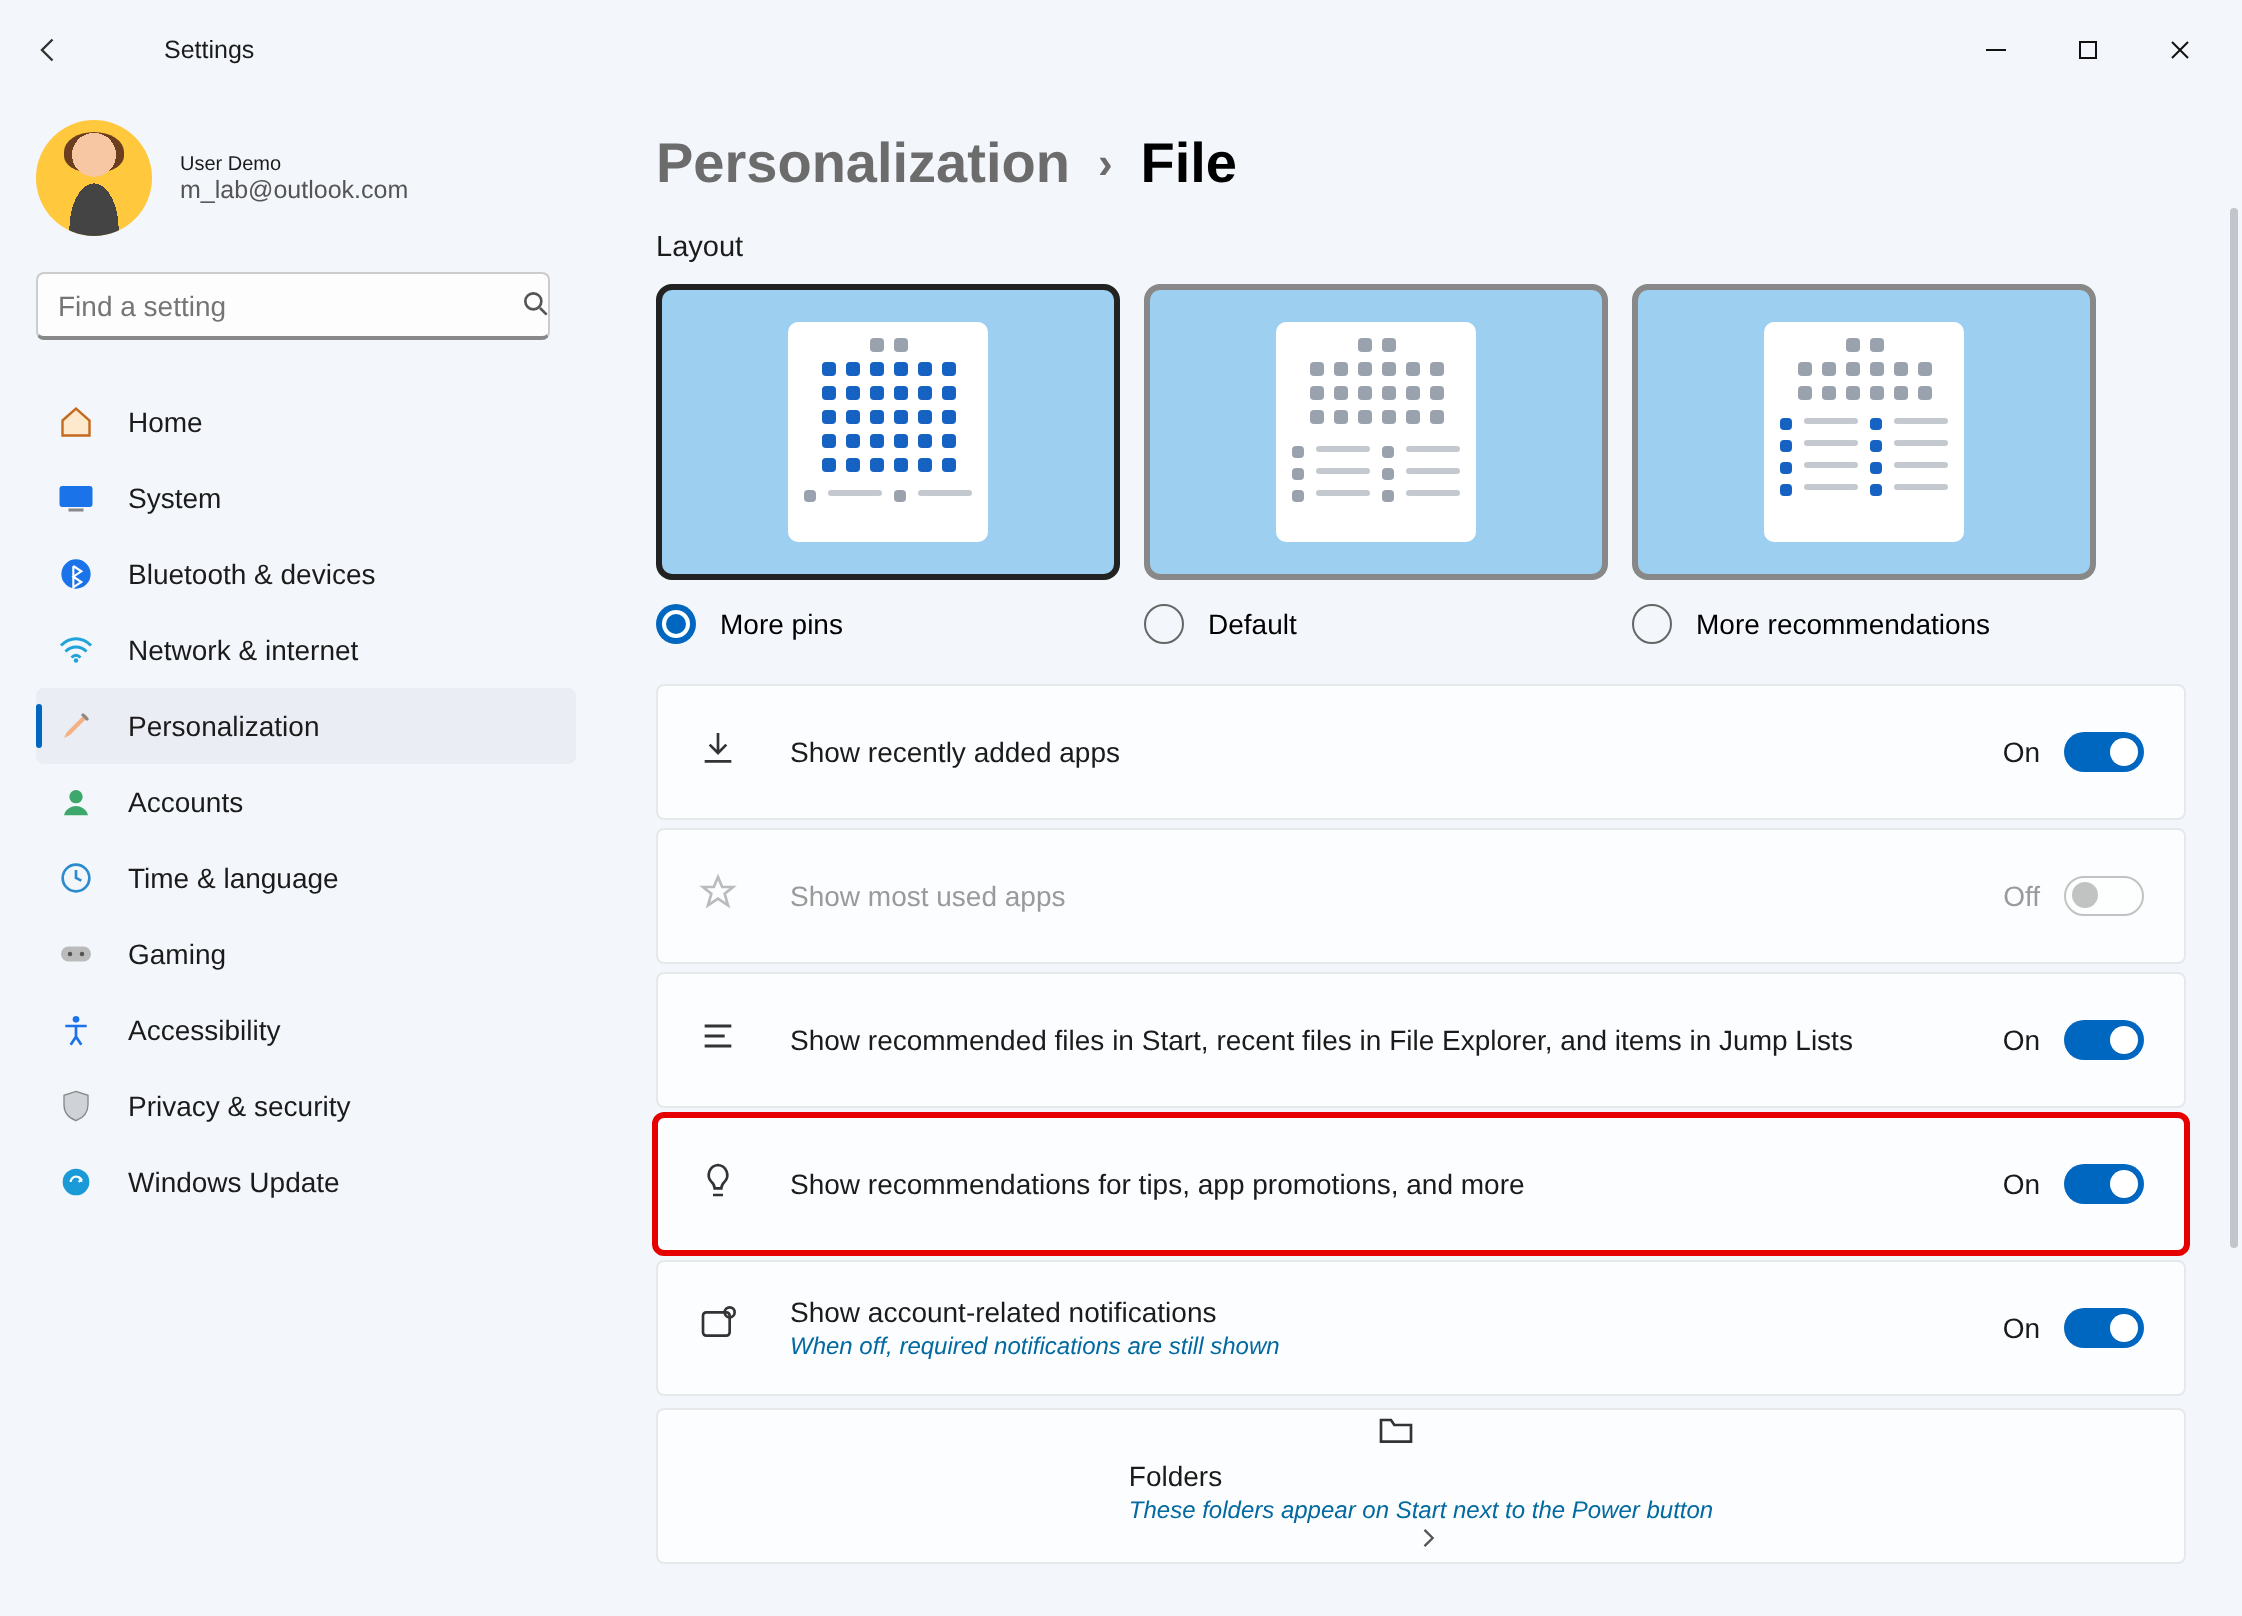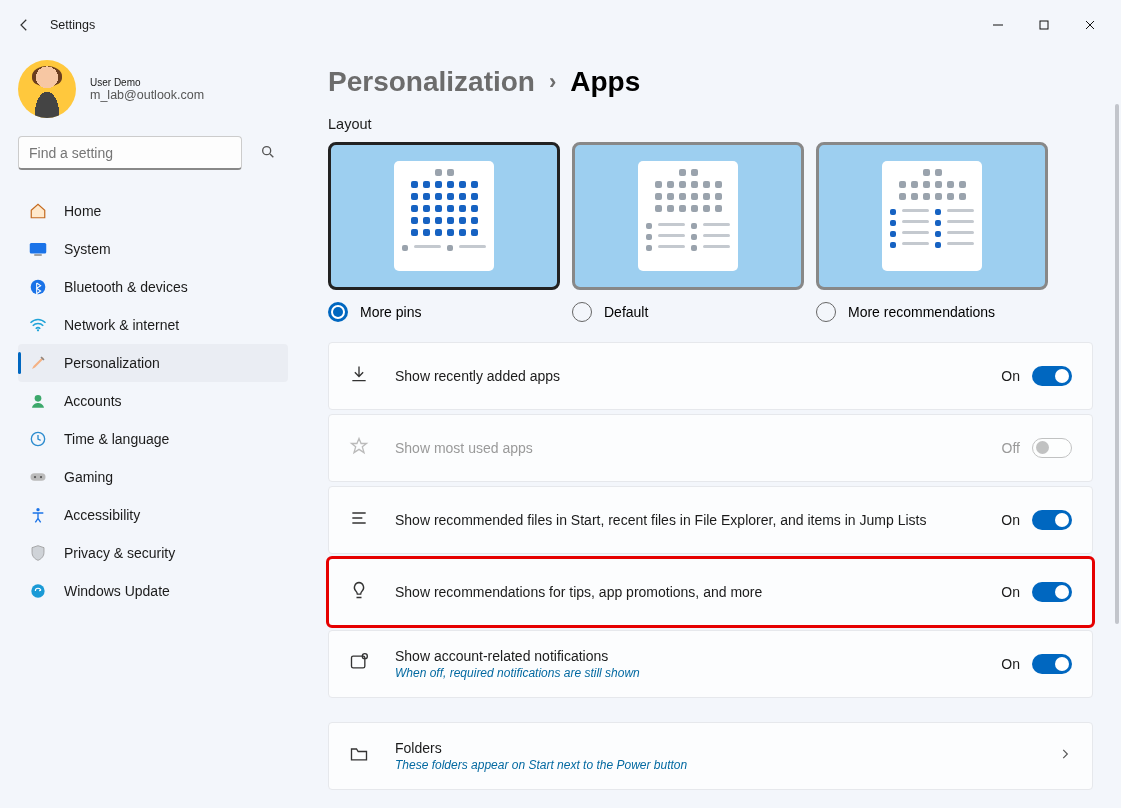--- a/index.html
+++ b/index.html
@@ -1,37 +1,37 @@
 <!DOCTYPE html>
 <html><head>
 <meta charset="utf-8">
 <style>
   * { box-sizing: border-box; margin: 0; padding: 0; font-family: "Segoe UI", sans-serif; }
   body { background: #f3f6fb; width: 1121px; height: 808px; overflow: hidden; position: relative; }
 
-  .titlebar { height: 50px; display: flex; align-items: center; padding: 0 8px; }
+  .titlebar { height: 50px; display: flex; align-items: center; padding: 0 8px; gap: 32px; }
   .back-btn { width: 32px; height: 48px; display:flex;align-items:center;justify-content:center; color:#333; cursor:pointer; }
   .app-title { font-size: 12.5px; color:#1b1b1b; margin-left: 10px; }
   .win-controls { margin-left:auto; display:flex; }
   .win-btn { width:46px; height:40px; display:flex; align-items:center; justify-content:center; color:#111; }
   .win-btn svg { width:12px; height:12px; }
 
   .main { display:flex; height: calc(808px - 50px); }
 
   
   .sidebar { width: 300px; padding: 4px 12px 0 18px; }
   .user-row { display:flex; align-items:center; gap:14px; margin: 6px 0 18px 0; }
   .avatar { width:58px; height:58px; border-radius:50%; background:#ffc83d; position:relative; overflow:hidden; }
   .avatar::after { content:""; position:absolute; inset:0; background:radial-gradient(circle at 50% 30%, #f7c7a3 0 22%, transparent 22%), radial-gradient(ellipse at 50% 95%, #444 0 30%, transparent 30%); }
   .avatar-hair { position:absolute; top:6px; left:14px; width:30px; height:20px; background:#6b3e1f; border-radius:50% 50% 40% 40%; }
   .user-name { font-weight:400; font-size:10px; color:#1b1b1b; }
   .user-email { font-size:12.5px; color:#555; }
 
   .search-box { position:relative; margin-bottom: 22px; }
-  .search-box input { width: 224px; height: 34px; border:1px solid #ccc; border-bottom:2px solid #888; border-radius:4px; padding: 0 34px 0 10px; font-size:14px; background:#fdfdfd; }
+  .search-box input { width: 257px; height: 34px; border:1px solid #ccc; border-bottom:2px solid #888; border-radius:4px; padding: 0 34px 0 10px; font-size:14px; background:#fdfdfd; }
   .search-box .sicon { position:absolute; right:12px; top:8px; color:#555; }
 
   .nav { list-style:none; }
   .nav li { display:flex; align-items:center; gap:16px; height:38px; padding:0 10px; border-radius:4px; font-size:14px; color:#1b1b1b; cursor:pointer; position:relative; }
   .nav li.active { background:#eaedf3; }
   .nav li.active::before { content:""; position:absolute; left:0; top:8px; bottom:8px; width:3px; background:#0067c0; border-radius:3px; }
   .nav .nicon { width:20px; height:20px; display:flex; align-items:center; justify-content:center; }
 
   
   .content { flex:1; padding: 16px 28px 0 28px; overflow:hidden; position:relative; }
@@ -225,21 +225,21 @@
           </span>
           <span>Windows Update</span>
         </li>
     </ul>
   </div>
 
   <div class="content">
     <div class="breadcrumb">
       <span class="muted">Personalization</span>
       <span class="chev">›</span>
-      <span>Apps</span>
+      <span>File</span>
     </div>
 
     <div class="section-label">Layout</div>
 
     <div class="layouts">
 
       <div class="layout-card">
         <div class="layout-preview">
           <div class="layout-preview-inner">
             <div class="dot-row">
@@ -463,21 +463,21 @@
             <circle cx="19" cy="5" r="3"></circle>
           </svg></span>
       <div class="rtext">
         <div>Show account-related notifications</div>
         <div class="sub">When off, required notifications are still shown</div>
       </div>
       <span class="state">On</span>
       <div class="toggle on"></div>
     </div>
 
-    <div class="setting-row" style="margin-top:24px;">
+    <div class="setting-row" style="margin-top:6px;flex-direction:column;">
       <span class="ricon"><svg width="20" height="20" viewBox="0 0 24 24" fill="none" stroke="currentColor" stroke-width="1.6">
             <path d="M3 6h6l2 3h10v10H3z"></path>
           </svg></span>
       <div class="rtext">
         <div>Folders</div>
         <div class="sub">These folders appear on Start next to the Power button</div>
       </div>
       <span class="chev-right"><svg width="14" height="14" viewBox="0 0 24 24" fill="none" stroke="currentColor" stroke-width="2">
             <path d="M9 5l7 7-7 7"></path>
           </svg></span>

